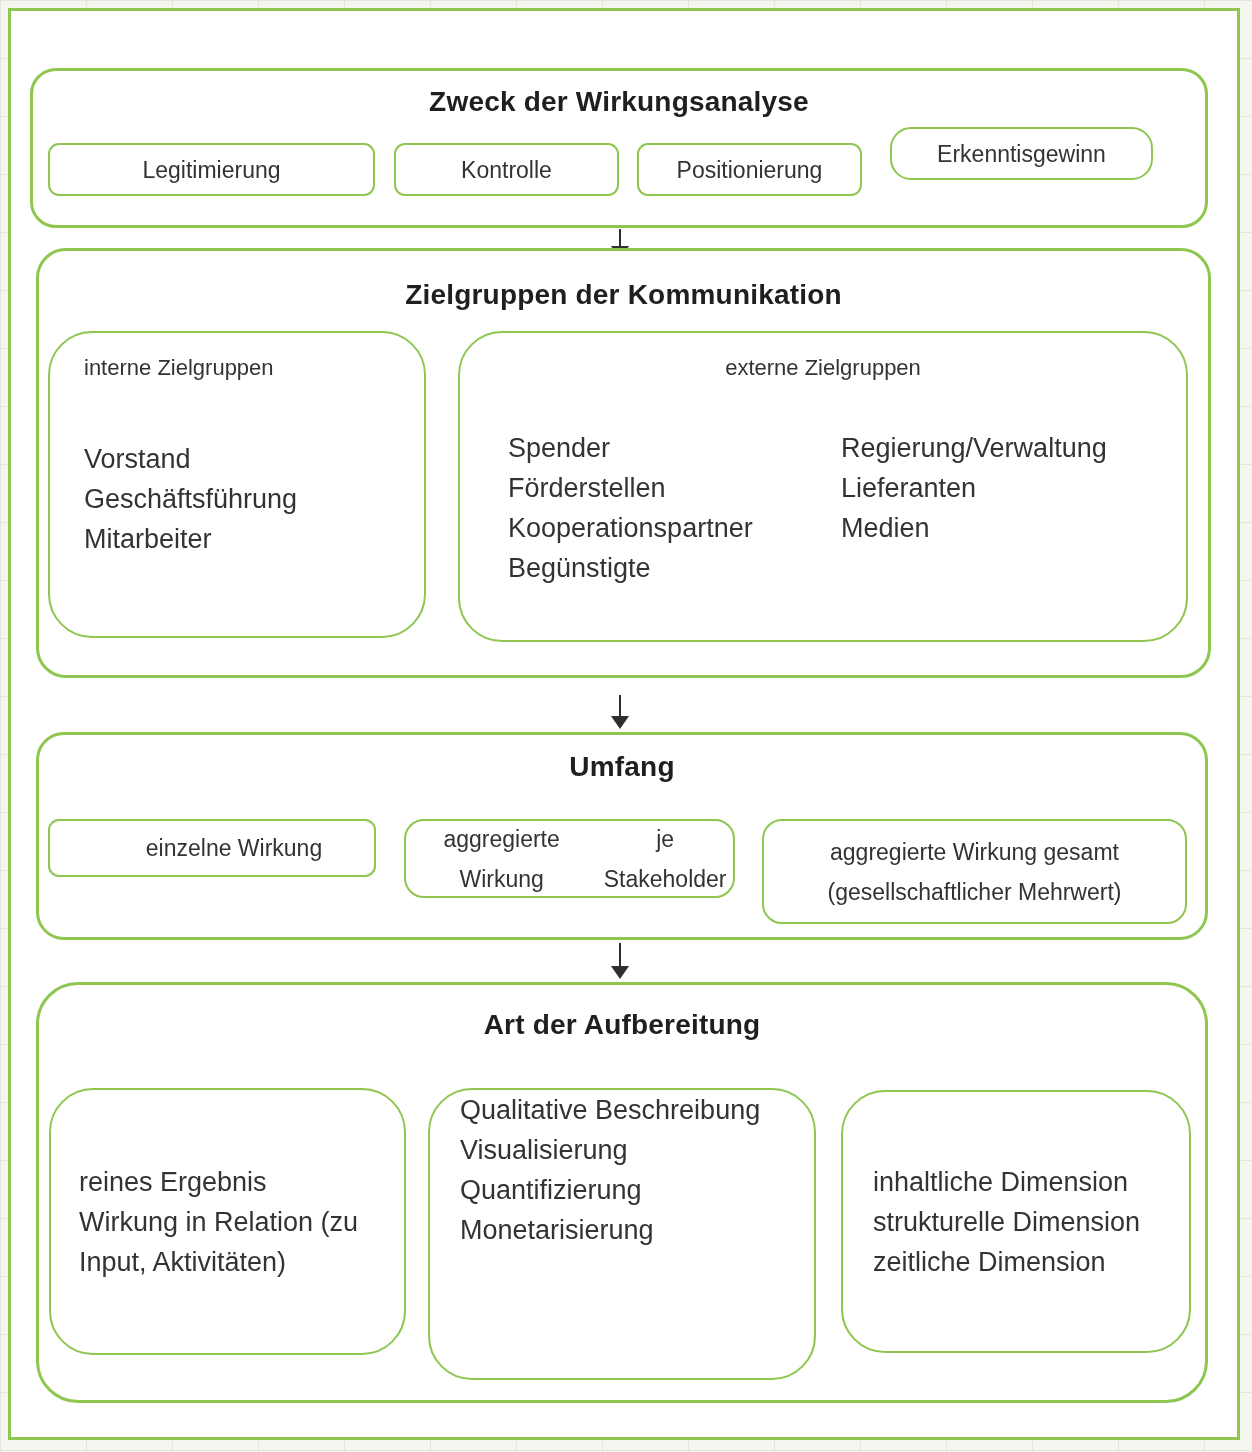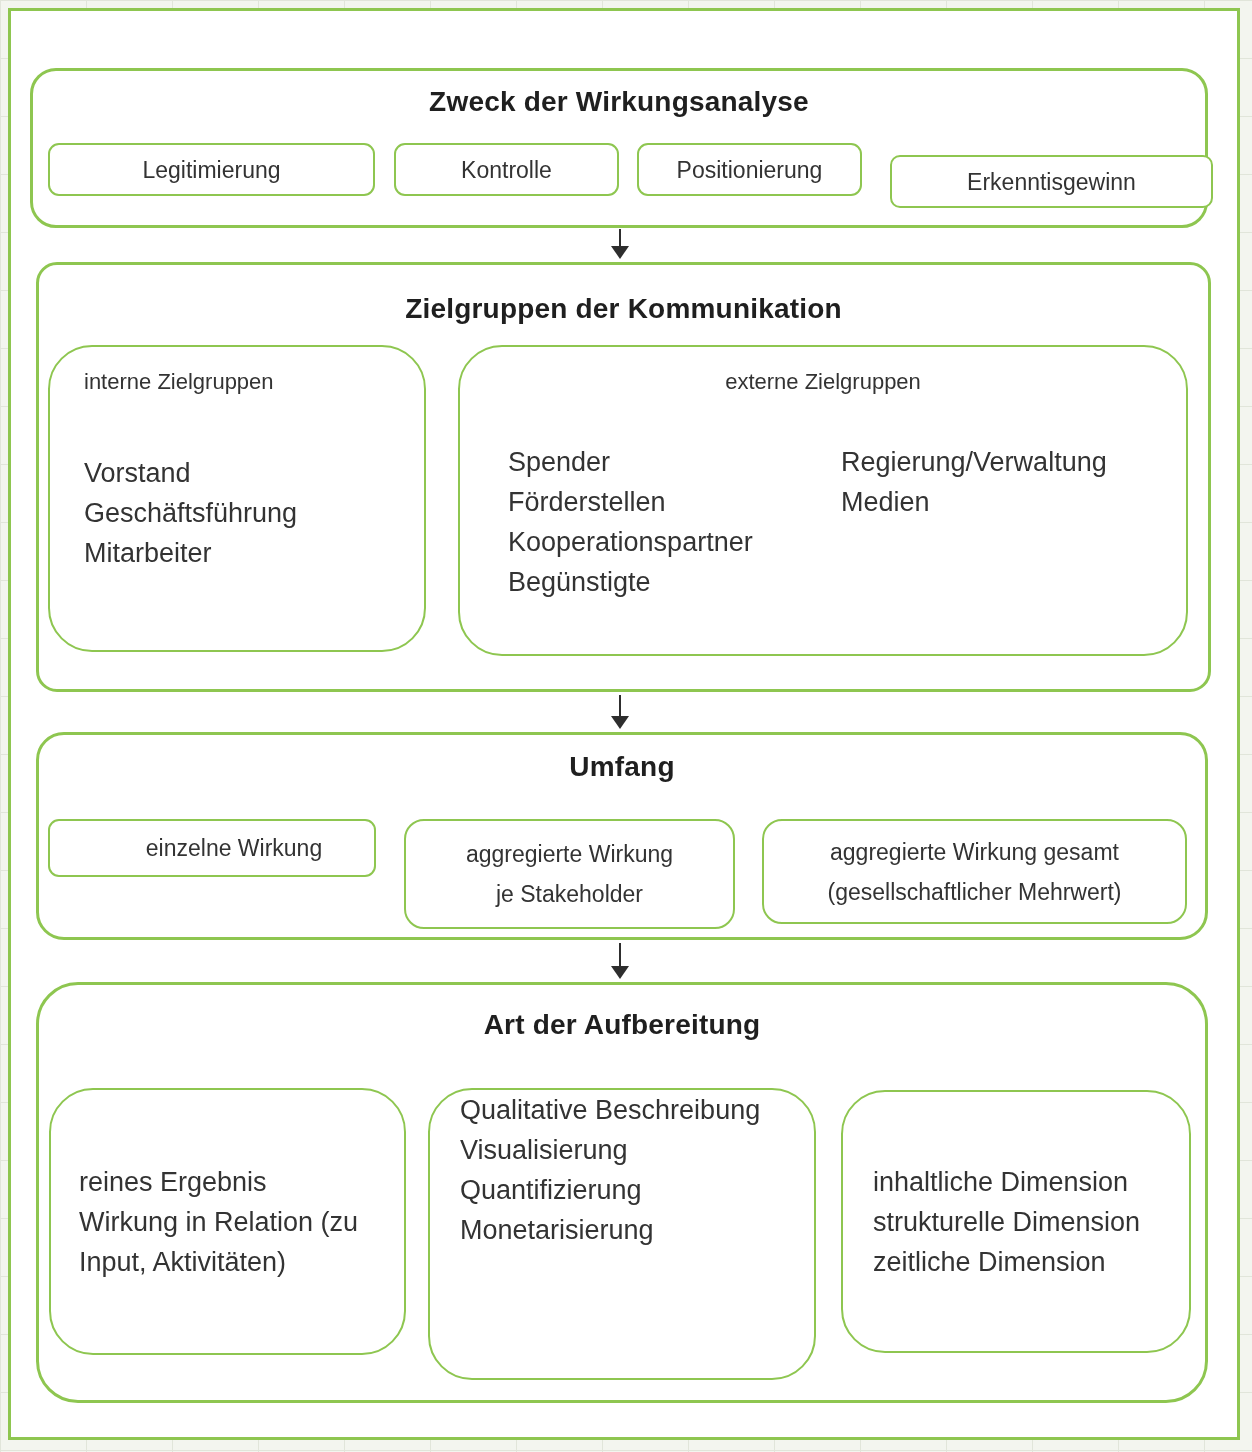--- a/index.html
+++ b/index.html
@@ -49,29 +49,29 @@
 </head>
 <body>
 
 <div class="sheet"></div>
 
 <div class="sec" style="left:30px;top:68px;width:1178px;height:160px;border-radius:26px;">
   <div class="sec-title" style="padding-top:15px;">Zweck der Wirkungsanalyse</div>
   <div class="leaf" style="left:15px;top:72px;width:327px;height:53px;border-radius:11px;">Legitimierung</div>
   <div class="leaf" style="left:361px;top:72px;width:225px;height:53px;border-radius:11px;">Kontrolle</div>
   <div class="leaf" style="left:604px;top:72px;width:225px;height:53px;border-radius:11px;">Positionierung</div>
-  <div class="leaf" style="left:857px;top:84px;width:323px;height:53px;border-radius:10px;">Erkenntisgewinn</div>
+  <div class="leaf" style="left:857px;top:56px;width:263px;height:53px;border-radius:21px;">Erkenntisgewinn</div>
 </div>
 
 <div class="arrow" style="left:611px;top:229px;height:30px;">
   <div class="shaft"></div>
   <div class="head"></div>
 </div>
 
-<div class="sec" style="left:36px;top:262px;width:1175px;height:430px;border-radius:21px;">
+<div class="sec" style="left:36px;top:248px;width:1175px;height:430px;border-radius:30px;">
   <div class="sec-title" style="padding-top:28px;">Zielgruppen der Kommunikation</div>
 
   <div class="group" style="position:absolute;left:9px;top:80px;width:378px;height:307px;border-radius:44px;">
     <div class="group-title" style="position:absolute;left:34px;top:22px;">interne Zielgruppen</div>
     <div class="list left-lines" style="left:34px;top:106px;">
       <div>Vorstand</div>
       <div>Geschäftsführung</div>
       <div>Mitarbeiter</div>
     </div>
   </div>
@@ -79,36 +79,37 @@
   <div class="group" style="position:absolute;left:419px;top:80px;width:730px;height:311px;border-radius:44px;">
     <div class="group-title" style="position:absolute;left:0;right:0;top:22px;text-align:center;">externe Zielgruppen</div>
     <div class="list left-lines" style="left:48px;top:95px;">
       <div>Spender</div>
       <div>Förderstellen</div>
       <div>Kooperationspartner</div>
       <div>Begünstigte</div>
     </div>
     <div class="list left-lines" style="left:381px;top:95px;">
       <div>Regierung/Verwaltung</div>
+      <div>Lieferanten</div>
       <div>Medien</div>
     </div>
   </div>
 </div>
 
 <div class="arrow" style="left:611px;top:695px;height:34px;">
   <div class="shaft"></div>
   <div class="head"></div>
 </div>
 
 <div class="sec" style="left:36px;top:732px;width:1172px;height:208px;border-radius:28px;">
   <div class="sec-title" style="padding-top:16px;">Umfang</div>
 
   <div class="leaf" style="left:9px;top:84px;width:328px;height:58px;border-radius:11px;padding-left:44px;">einzelne Wirkung</div>
 
-  <div class="leaf" style="left:365px;top:84px;width:331px;height:110px;border-radius:20px;flex-direction:column;">
+  <div class="leaf" style="left:365px;top:84px;width:331px;height:79px;border-radius:20px;flex-direction:row;">
     <div>aggregierte Wirkung</div>
     <div>je Stakeholder</div>
   </div>
 
   <div class="leaf" style="left:723px;top:84px;width:425px;height:105px;border-radius:20px;flex-direction:column;">
     <div>aggregierte Wirkung gesamt</div>
     <div>(gesellschaftlicher Mehrwert)</div>
   </div>
 </div>
 

